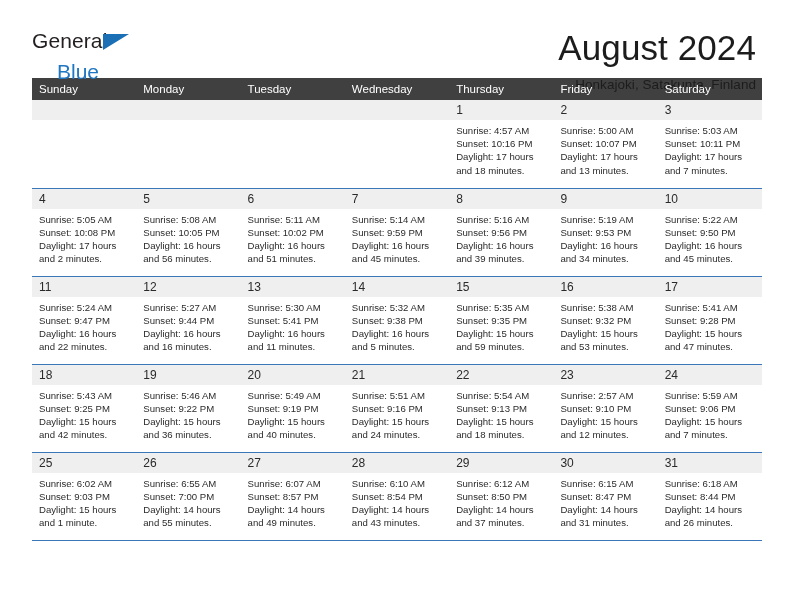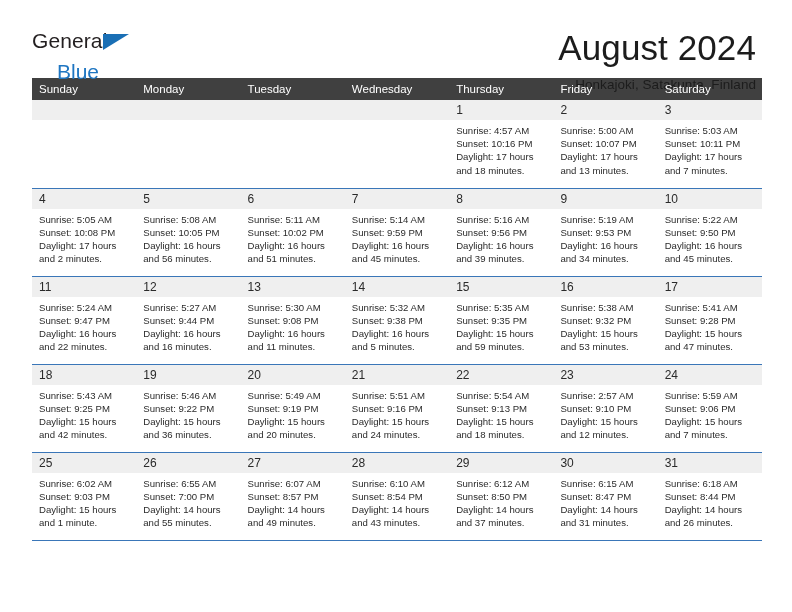--- a/index.html
+++ b/index.html
@@ -306,21 +306,21 @@
               <div>Sunrise: 5:27 AM</div>
               <div>Sunset: 9:44 PM</div>
               <div>Daylight: 16 hours</div>
               <div>and 16 minutes.</div>
             </div>
           </td>
           <td class="daycell">
             <div class="daynum">13</div>
             <div class="cellbody">
               <div>Sunrise: 5:30 AM</div>
-              <div>Sunset: 9:08 PM</div>
+              <div>Sunset: 5:41 PM</div>
               <div>Daylight: 16 hours</div>
               <div>and 11 minutes.</div>
             </div>
           </td>
           <td class="daycell">
             <div class="daynum">14</div>
             <div class="cellbody">
               <div>Sunrise: 5:32 AM</div>
               <div>Sunset: 9:38 PM</div>
               <div>Daylight: 16 hours</div>
@@ -373,21 +373,21 @@
               <div>Daylight: 15 hours</div>
               <div>and 36 minutes.</div>
             </div>
           </td>
           <td class="daycell">
             <div class="daynum">20</div>
             <div class="cellbody">
               <div>Sunrise: 5:49 AM</div>
               <div>Sunset: 9:19 PM</div>
               <div>Daylight: 15 hours</div>
-              <div>and 20 minutes.</div>
+              <div>and 40 minutes.</div>
             </div>
           </td>
           <td class="daycell">
             <div class="daynum">21</div>
             <div class="cellbody">
               <div>Sunrise: 5:51 AM</div>
               <div>Sunset: 9:16 PM</div>
               <div>Daylight: 15 hours</div>
               <div>and 24 minutes.</div>
             </div>

